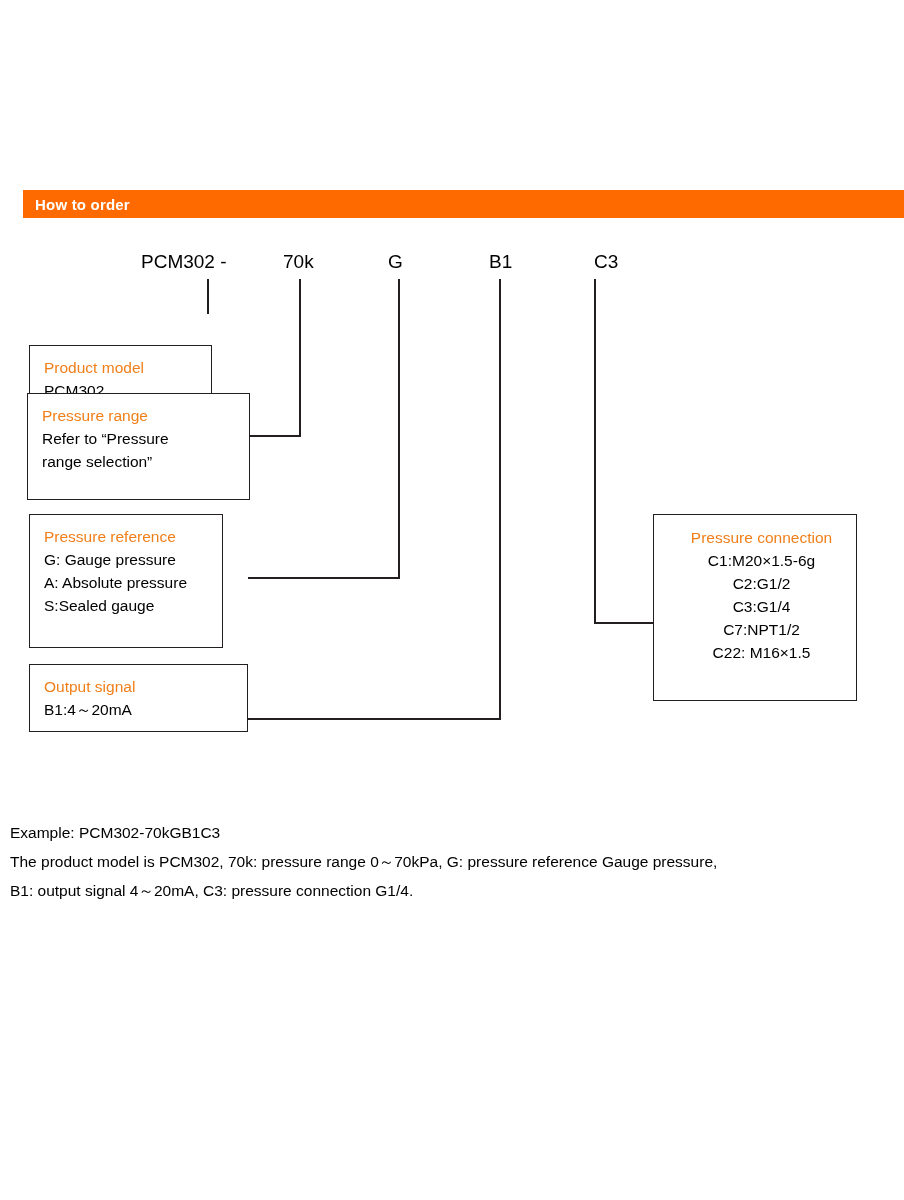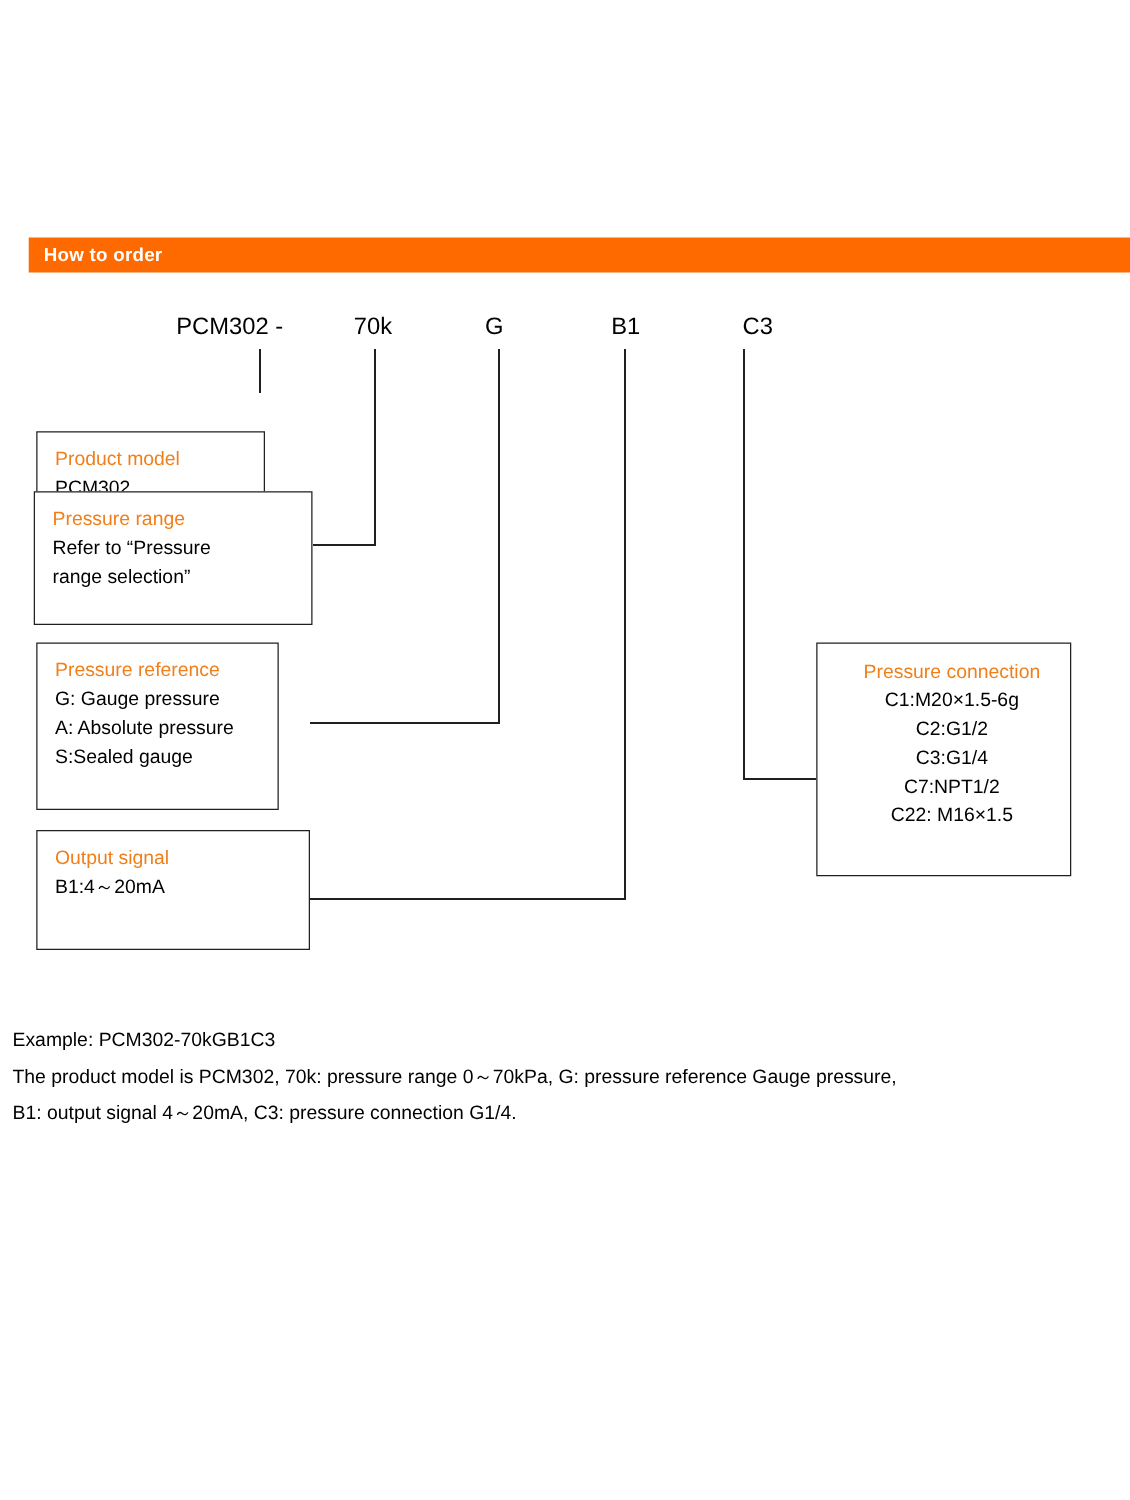--- a/index.html
+++ b/index.html
@@ -79,21 +79,21 @@
   .callout .c-line {
     color: #000000;
     font-size: 15.5px;
     line-height: 23px;
     white-space: pre;
   }
 
   #box-product      { left: 29px;  top: 317px; width: 183px; height: 66px; margin-top: 28px; }
   #box-range        { left: 27px;  top: 393px; width: 223px; height: 107px; }
   #box-reference    { left: 29px;  top: 514px; width: 194px; height: 134px; }
-  #box-output       { left: 29px;  top: 664px; width: 219px; height: 96px; }
+  #box-output       { left: 29px;  top: 664px; width: 219px; height: 68px; }
   #box-connection   { left: 653px; top: 514px; width: 204px; height: 187px; }
 
   #box-connection { padding-left: 13px; padding-top: 11px; text-align: center; }
 
   
   .example {
     position: absolute;
     left: 10px;
     top: 818px;
     width: 884px;

